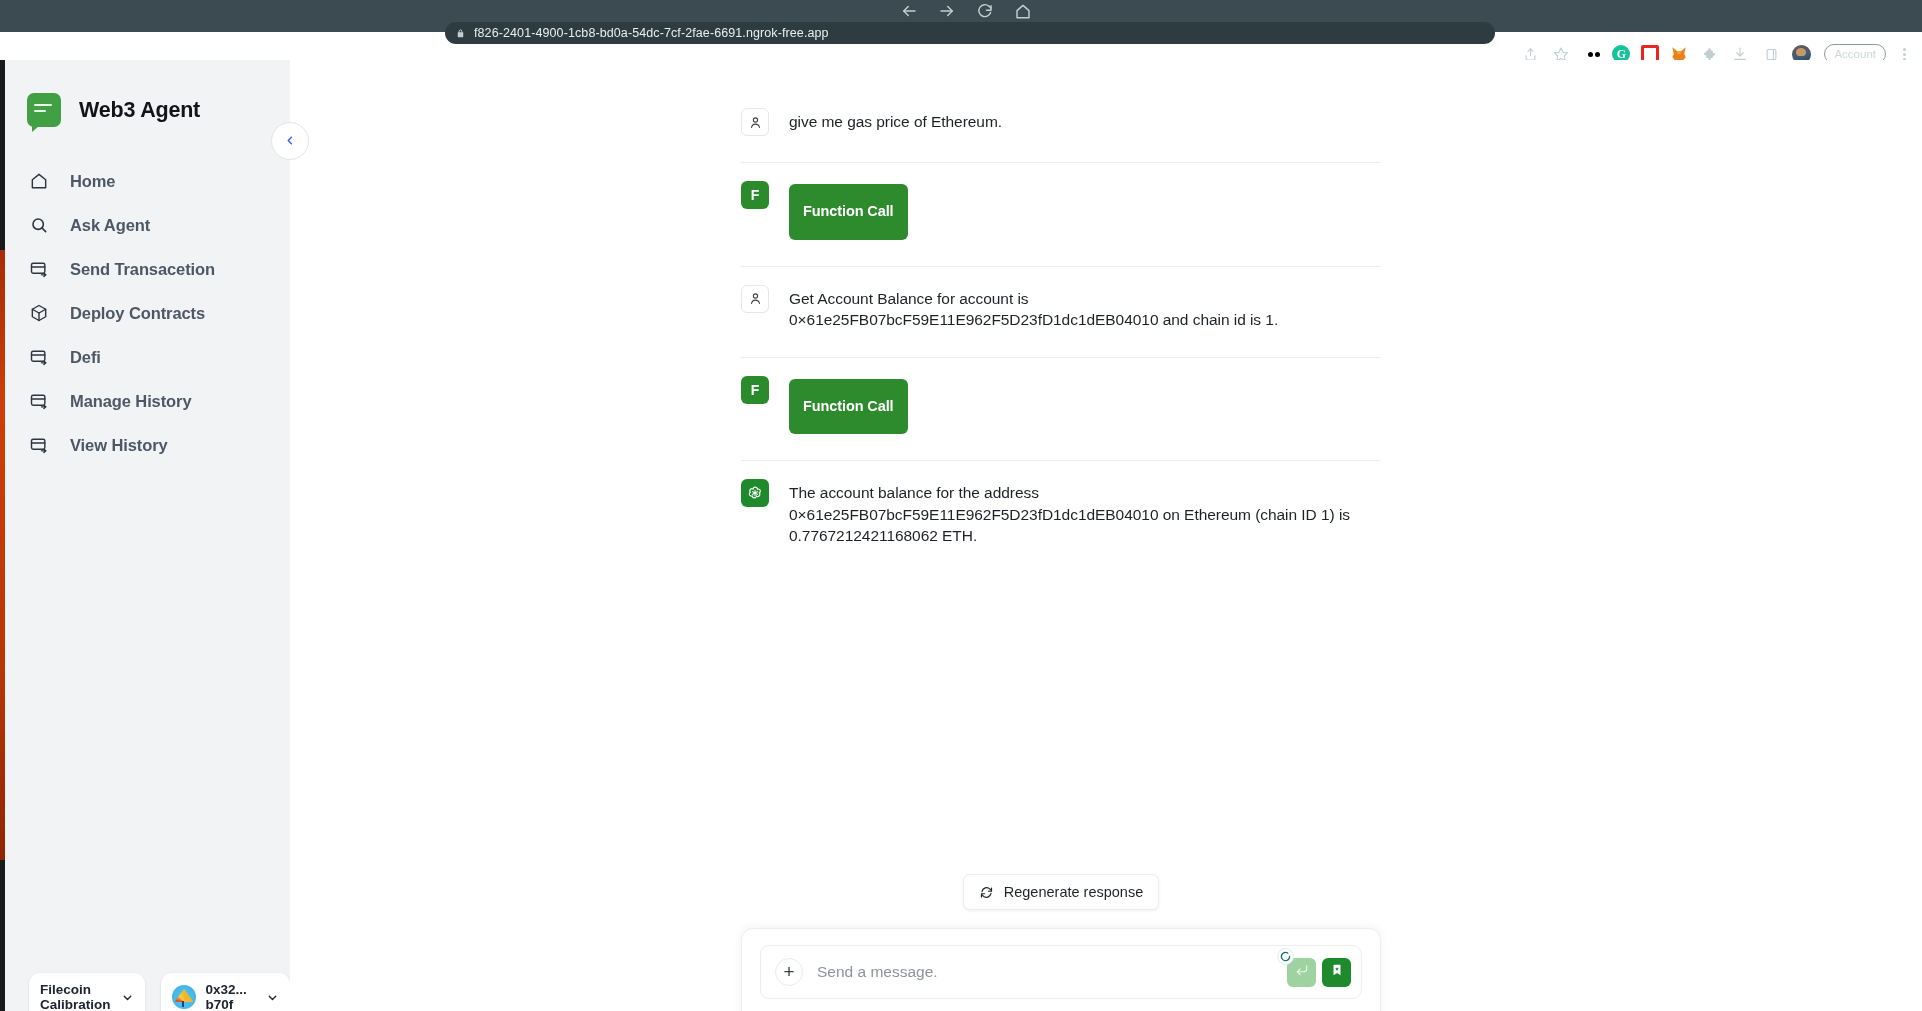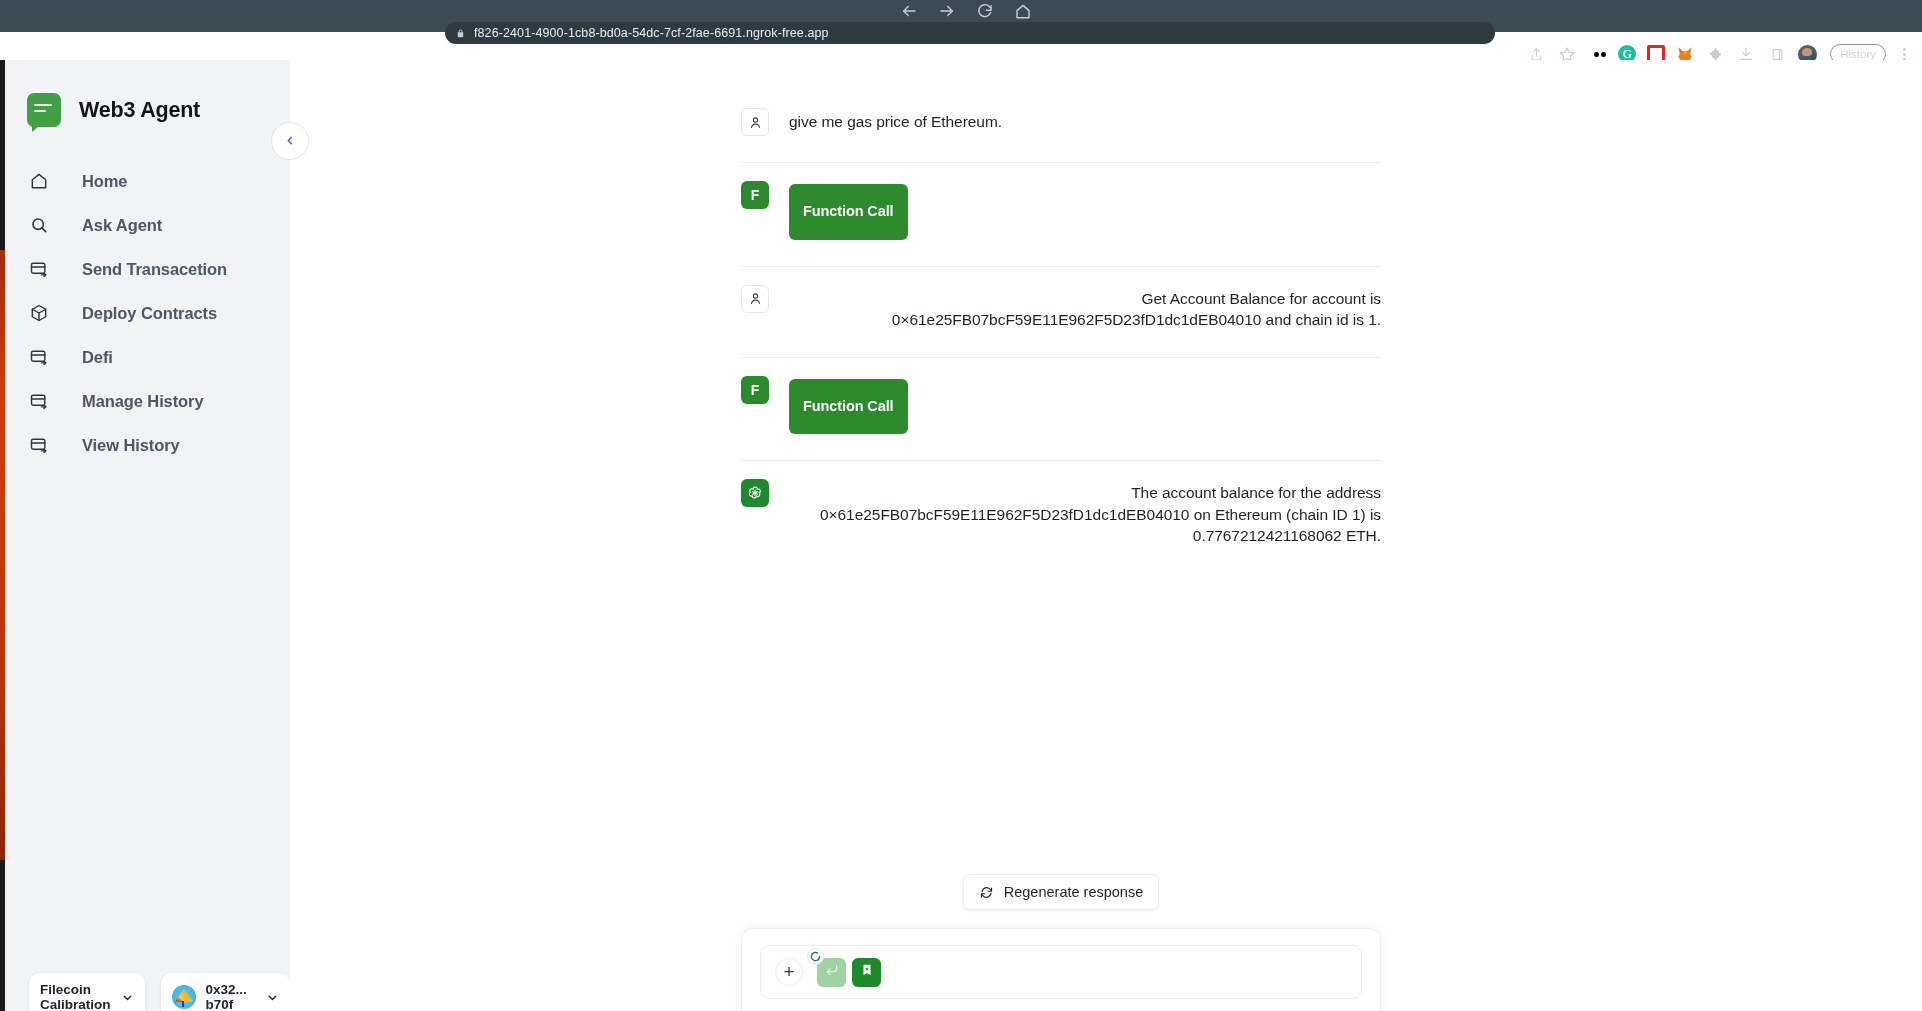--- a/index.html
+++ b/index.html
@@ -187,21 +187,21 @@
   .nav {
     margin-top: 42px;
     display: flex;
     flex-direction: column;
     gap: 20px;
     padding-left: 23px;
   }
   .nav-item {
     display: flex;
     align-items: center;
-    gap: 32px;
+    gap: 20px;
     height: 24px;
   }
   .nav-item .ico {
     width: 22px; height: 22px;
     display: flex; align-items: center; justify-content: center;
     color: #2e3440;
     flex: 0 0 22px;
   }
   .nav-item .label {
     font-size: 16.5px;
@@ -262,21 +262,20 @@
     background: #ffffff;
     overflow: hidden;
   }
   .thread {
     width: 640px;
     margin: 0 auto;
     padding-top: 30px;
     padding-left: 0;
     position: relative;
     left: -45px;
-    text-align: right;
   }
   .msg {
     display: flex;
     gap: 20px;
     padding: 18px 0 26px 0;
     border-bottom: 1px solid #ececf1;
   }
   .msg:last-of-type { border-bottom: none; }
   .msg .av {
     width: 28px; height: 28px;
@@ -474,21 +473,21 @@
           <line x1="4" y1="20" x2="20" y2="20"></line>
         </svg>
     </div>
     <div class="chrome-icon">
       <svg width="15" height="15" viewBox="0 0 24 24" fill="none" stroke="currentColor" stroke-width="1.8">
           <rect x="5" y="4" width="14" height="16" rx="2"></rect>
           <line x1="15" y1="4" x2="15" y2="20"></line>
         </svg>
     </div>
     <div class="avatar-chip"></div>
-    <div class="update-btn">History</div>
+    <div class="update-btn">Account</div>
     <div class="kebab">
         <i></i>
         <i></i>
         <i></i>
       </div>
   </div>
 </div>
 
 <div class="page">
 
@@ -673,20 +672,21 @@
               <polyline points="4 19 4 14 9 14"></polyline>
               <path d="M4.8 10.5A7.5 7.5 0 0 1 17.5 6.5L20 9"></path>
             </svg>
         </span>
         <span>Regenerate response</span>
       </div>
 
       <div class="composer">
         <div class="composer-inner">
           <div class="plus-btn">+</div>
+          <input class="msg-input" type="text" placeholder="Send a message." style="">
           <div class="send-group">
             <div class="spin-badge">
               <svg width="11" height="11" viewBox="0 0 24 24" fill="none" stroke="currentColor" stroke-width="3" stroke-linecap="round">
                   <path d="M21 12a9 9 0 1 1-4.2-7.6"></path>
                 </svg>
             </div>
             <div class="btn-enter">
               <span>
                 <svg width="14" height="14" viewBox="0 0 24 24" fill="none" stroke="currentColor" stroke-width="2" stroke-linecap="round" stroke-linejoin="round">
                     <polyline points="9 10 4 15 9 20"></polyline>

